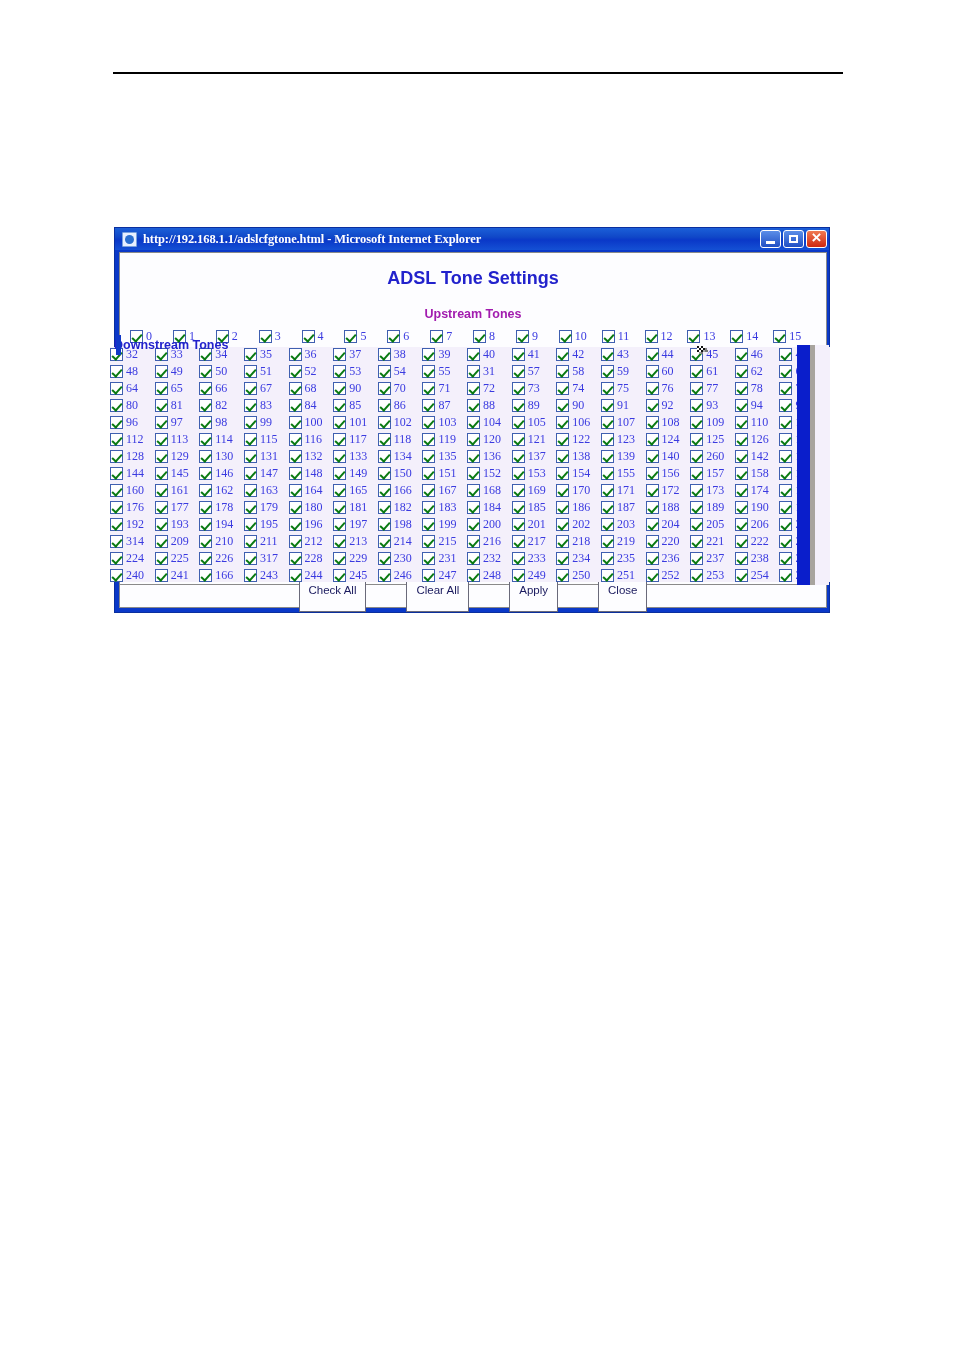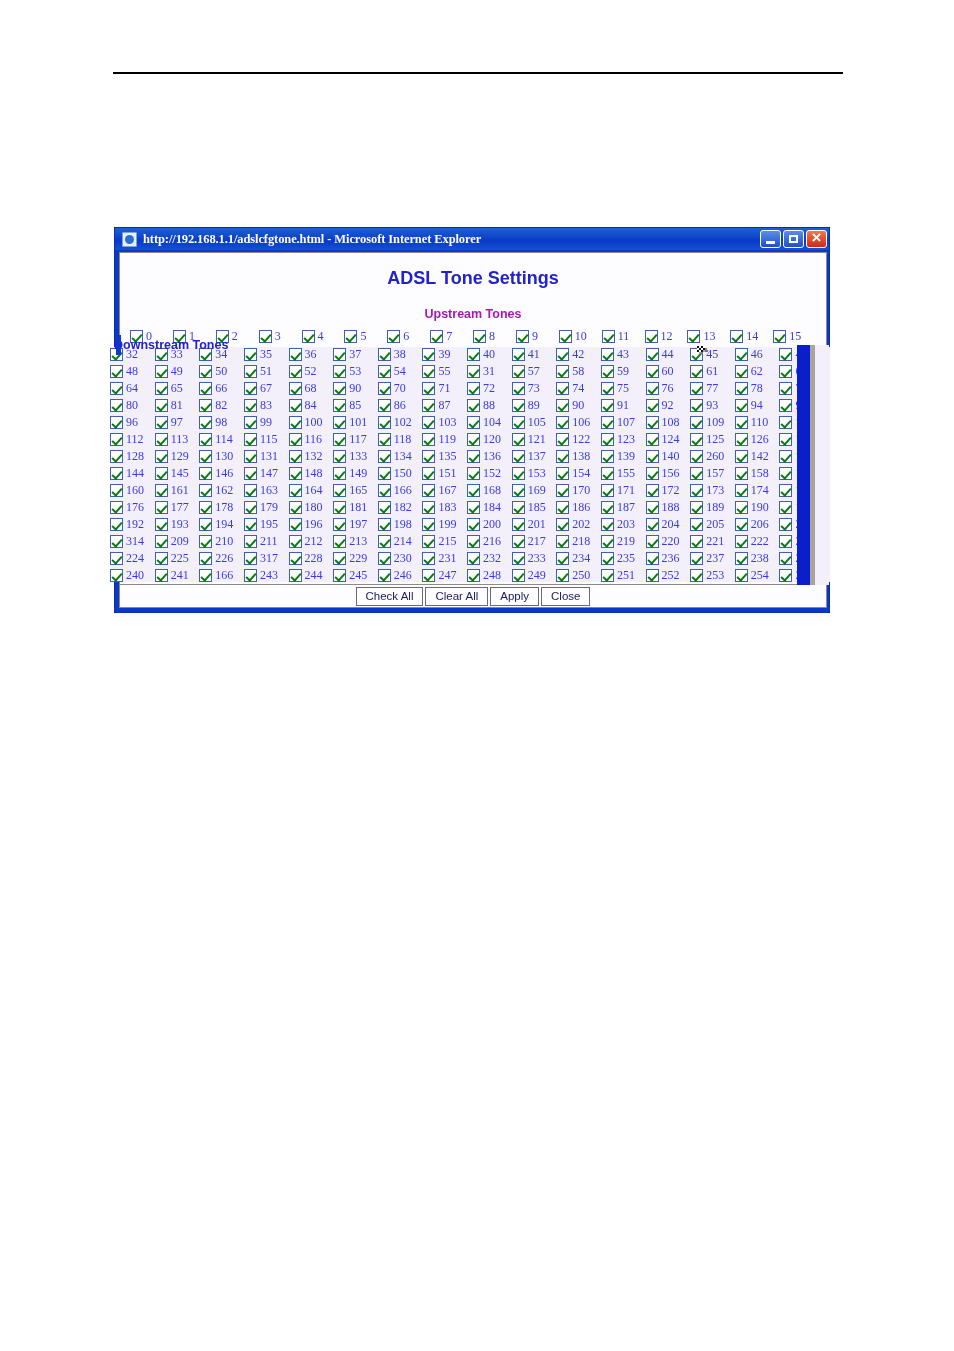--- a/index.html
+++ b/index.html
@@ -277,22 +277,22 @@
     z-index: 8;
   }
 
   
   .form-btn {
     font-family: "Liberation Sans", sans-serif;
     font-size: 11.5px;
     color: #1a1a5e;
     background: #fdfdff;
     border: 1px solid #6a6a7a;
-    padding: 1px 9px 2px 9px;
-    margin: 0 1px;
+    padding: 1px 9px 14px 9px;
+    margin: 0 20px;
     line-height: 14px;
     white-space: nowrap;
   }
 </style>
 </head>
 <body>
 
 <div id="page-rule"></div>
 
 <div id="ie-window">

